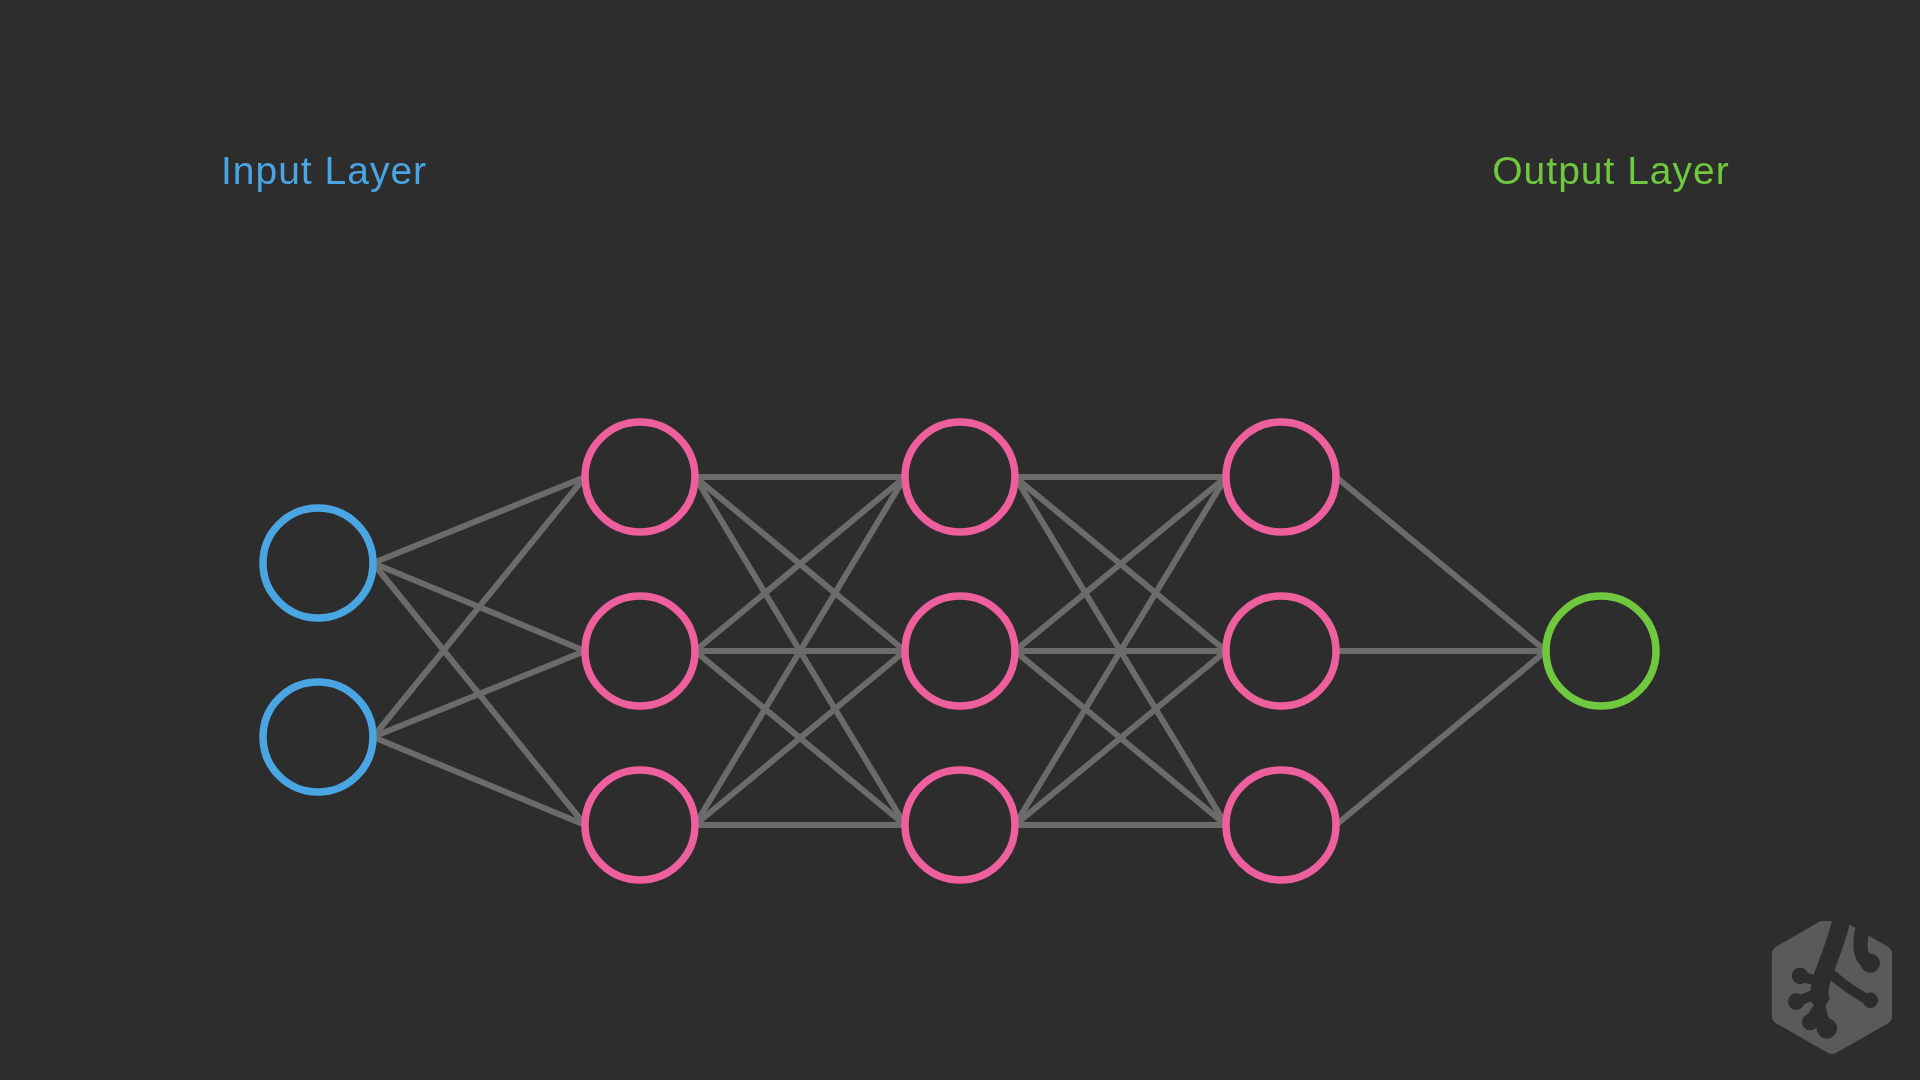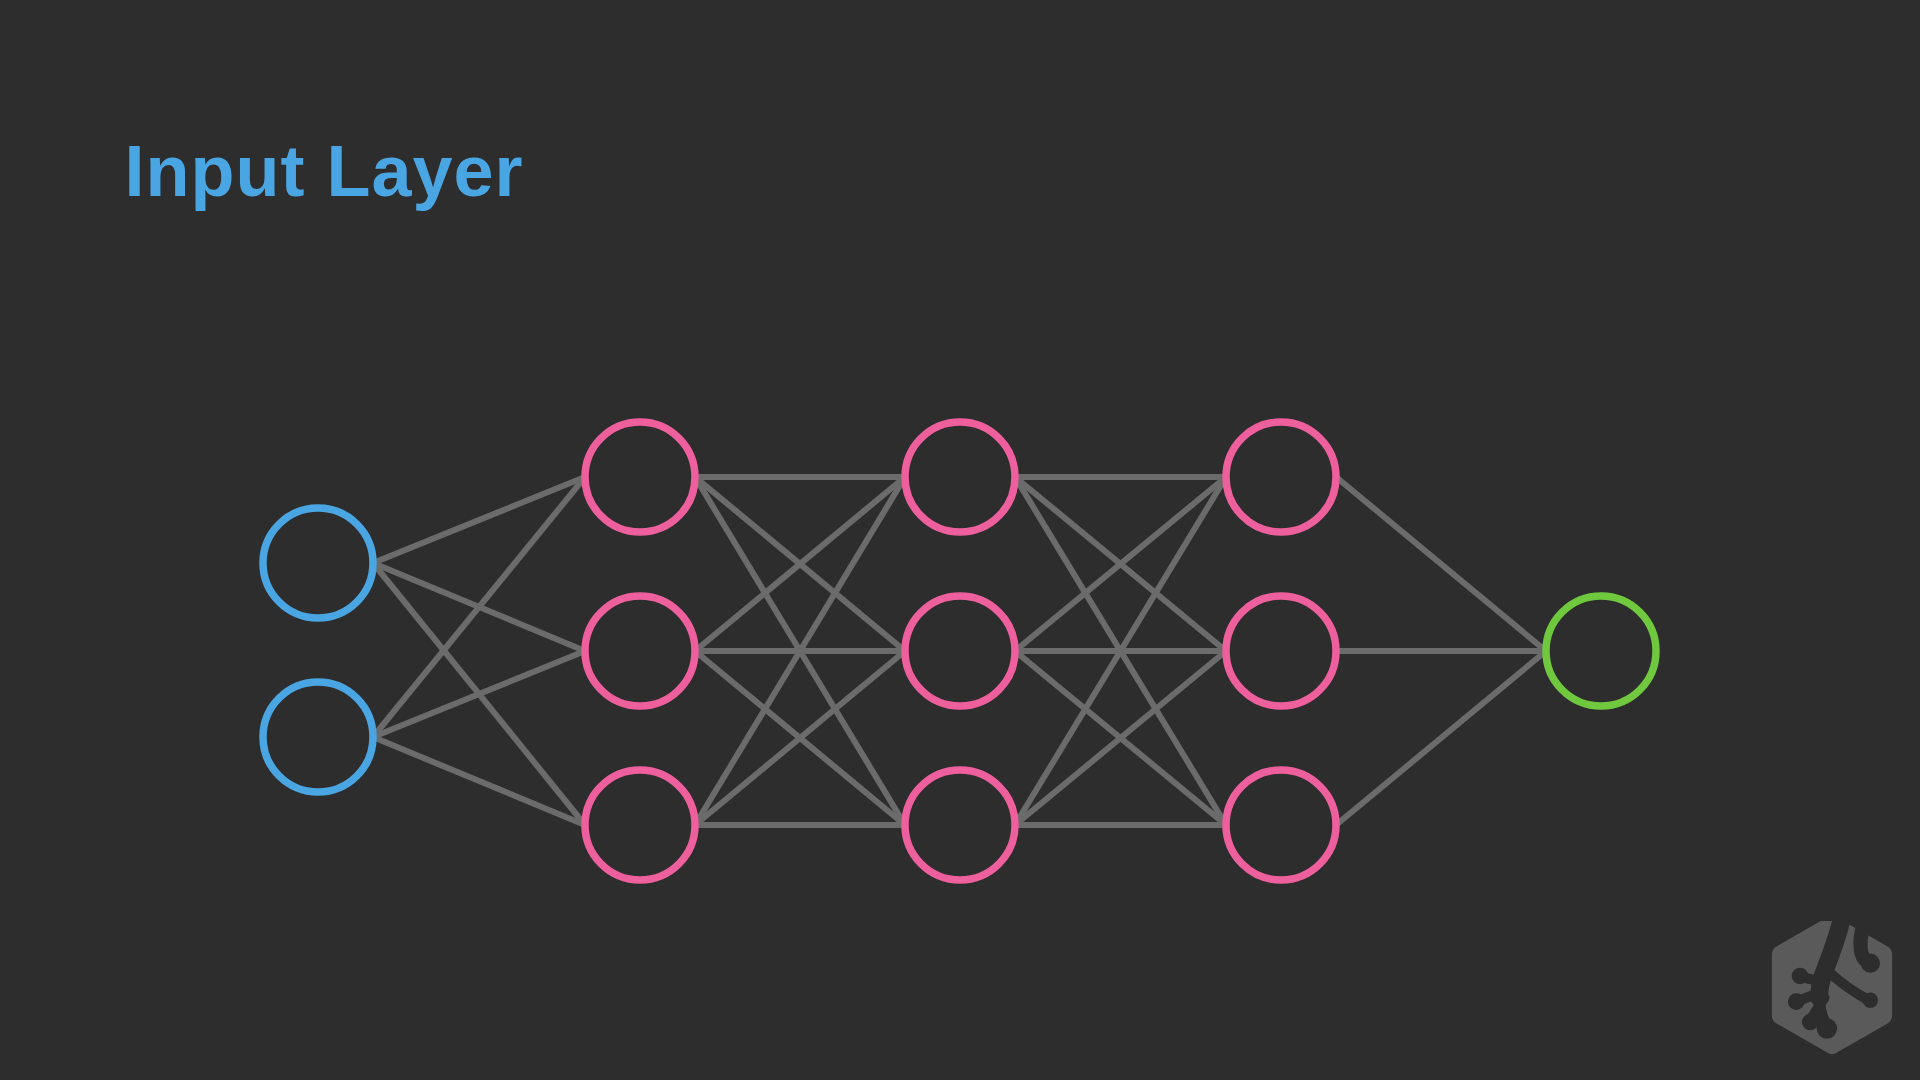--- a/index.html
+++ b/index.html
@@ -7,41 +7,42 @@
     width:1920px;height:1080px;
     background:#2e2d2d;
     overflow:hidden;
     font-family:"Liberation Sans", sans-serif;
   }
   .stage{position:relative;width:1920px;height:1080px;}
   .layer-label{
     position:absolute;
     top:136px;height:70px;line-height:70px;
     transform:translateX(-50%);
-    font-size:72px;font-weight:700;letter-spacing:1px;
+    font-size:39px;font-weight:400;letter-spacing:1px;
     white-space:nowrap;
     user-select:none;
   }
   #label-input{left:324px;}
   #label-hidden{left:960px;}
   #label-output{left:1611px;}
   #network{position:absolute;left:0;top:0;width:1920px;height:1080px;}
   #logo{position:absolute;left:1768px;top:921px;width:128px;height:133px;}
   #logo .hex{fill:var(--logo-color,#5a5a5a);stroke:var(--logo-color,#5a5a5a);stroke-width:14;stroke-linejoin:round;}
   #logo .cut{stroke:var(--bg-color,#2e2d2d);fill:none;stroke-linecap:round;}
   #logo .cutfill{fill:var(--bg-color,#2e2d2d);}
 </style>
 </head>
 <body style="background: rgb(46, 45, 45);">
 
 <div class="stage">
 
   <div class="layer-label" id="label-input" style="color: rgb(74, 165, 227);">Input Layer</div>
 
 
+  <div class="layer-label" id="label-output" style="color: rgb(111, 200, 62);">Output Layer</div>
 
   <svg id="network" viewBox="0 0 1920 1080">
       <line x1="373" y1="563" x2="585" y2="477" stroke="#6b6b6b" stroke-width="6"></line>
       <line x1="373" y1="563" x2="585" y2="651" stroke="#6b6b6b" stroke-width="6"></line>
       <line x1="373" y1="563" x2="585" y2="825" stroke="#6b6b6b" stroke-width="6"></line>
       <line x1="373" y1="737" x2="585" y2="477" stroke="#6b6b6b" stroke-width="6"></line>
       <line x1="373" y1="737" x2="585" y2="651" stroke="#6b6b6b" stroke-width="6"></line>
       <line x1="373" y1="737" x2="585" y2="825" stroke="#6b6b6b" stroke-width="6"></line>
       <line x1="695" y1="477" x2="905" y2="477" stroke="#6b6b6b" stroke-width="6"></line>
       <line x1="695" y1="477" x2="905" y2="651" stroke="#6b6b6b" stroke-width="6"></line>

